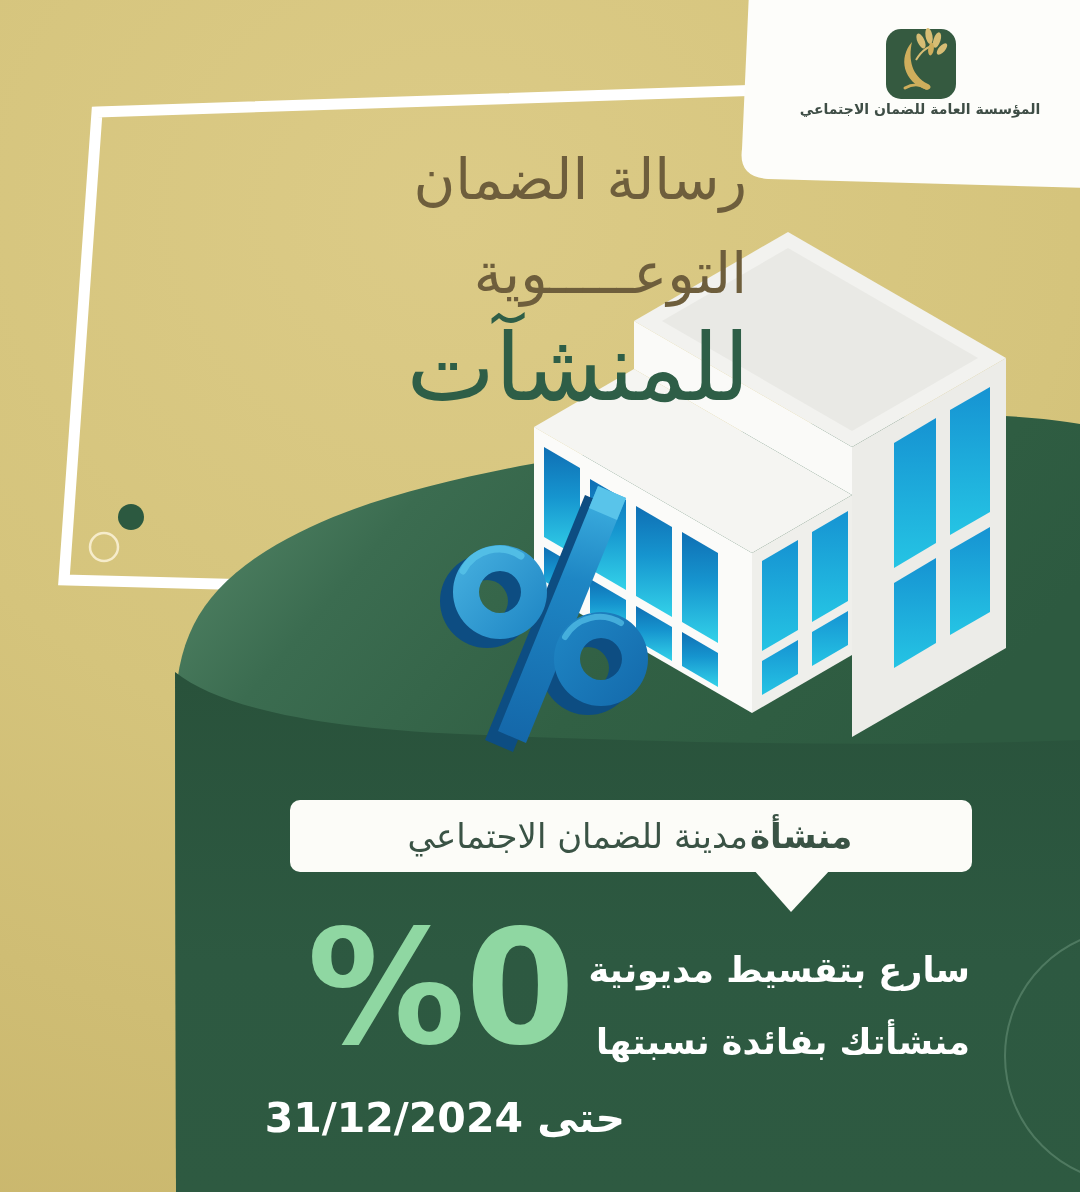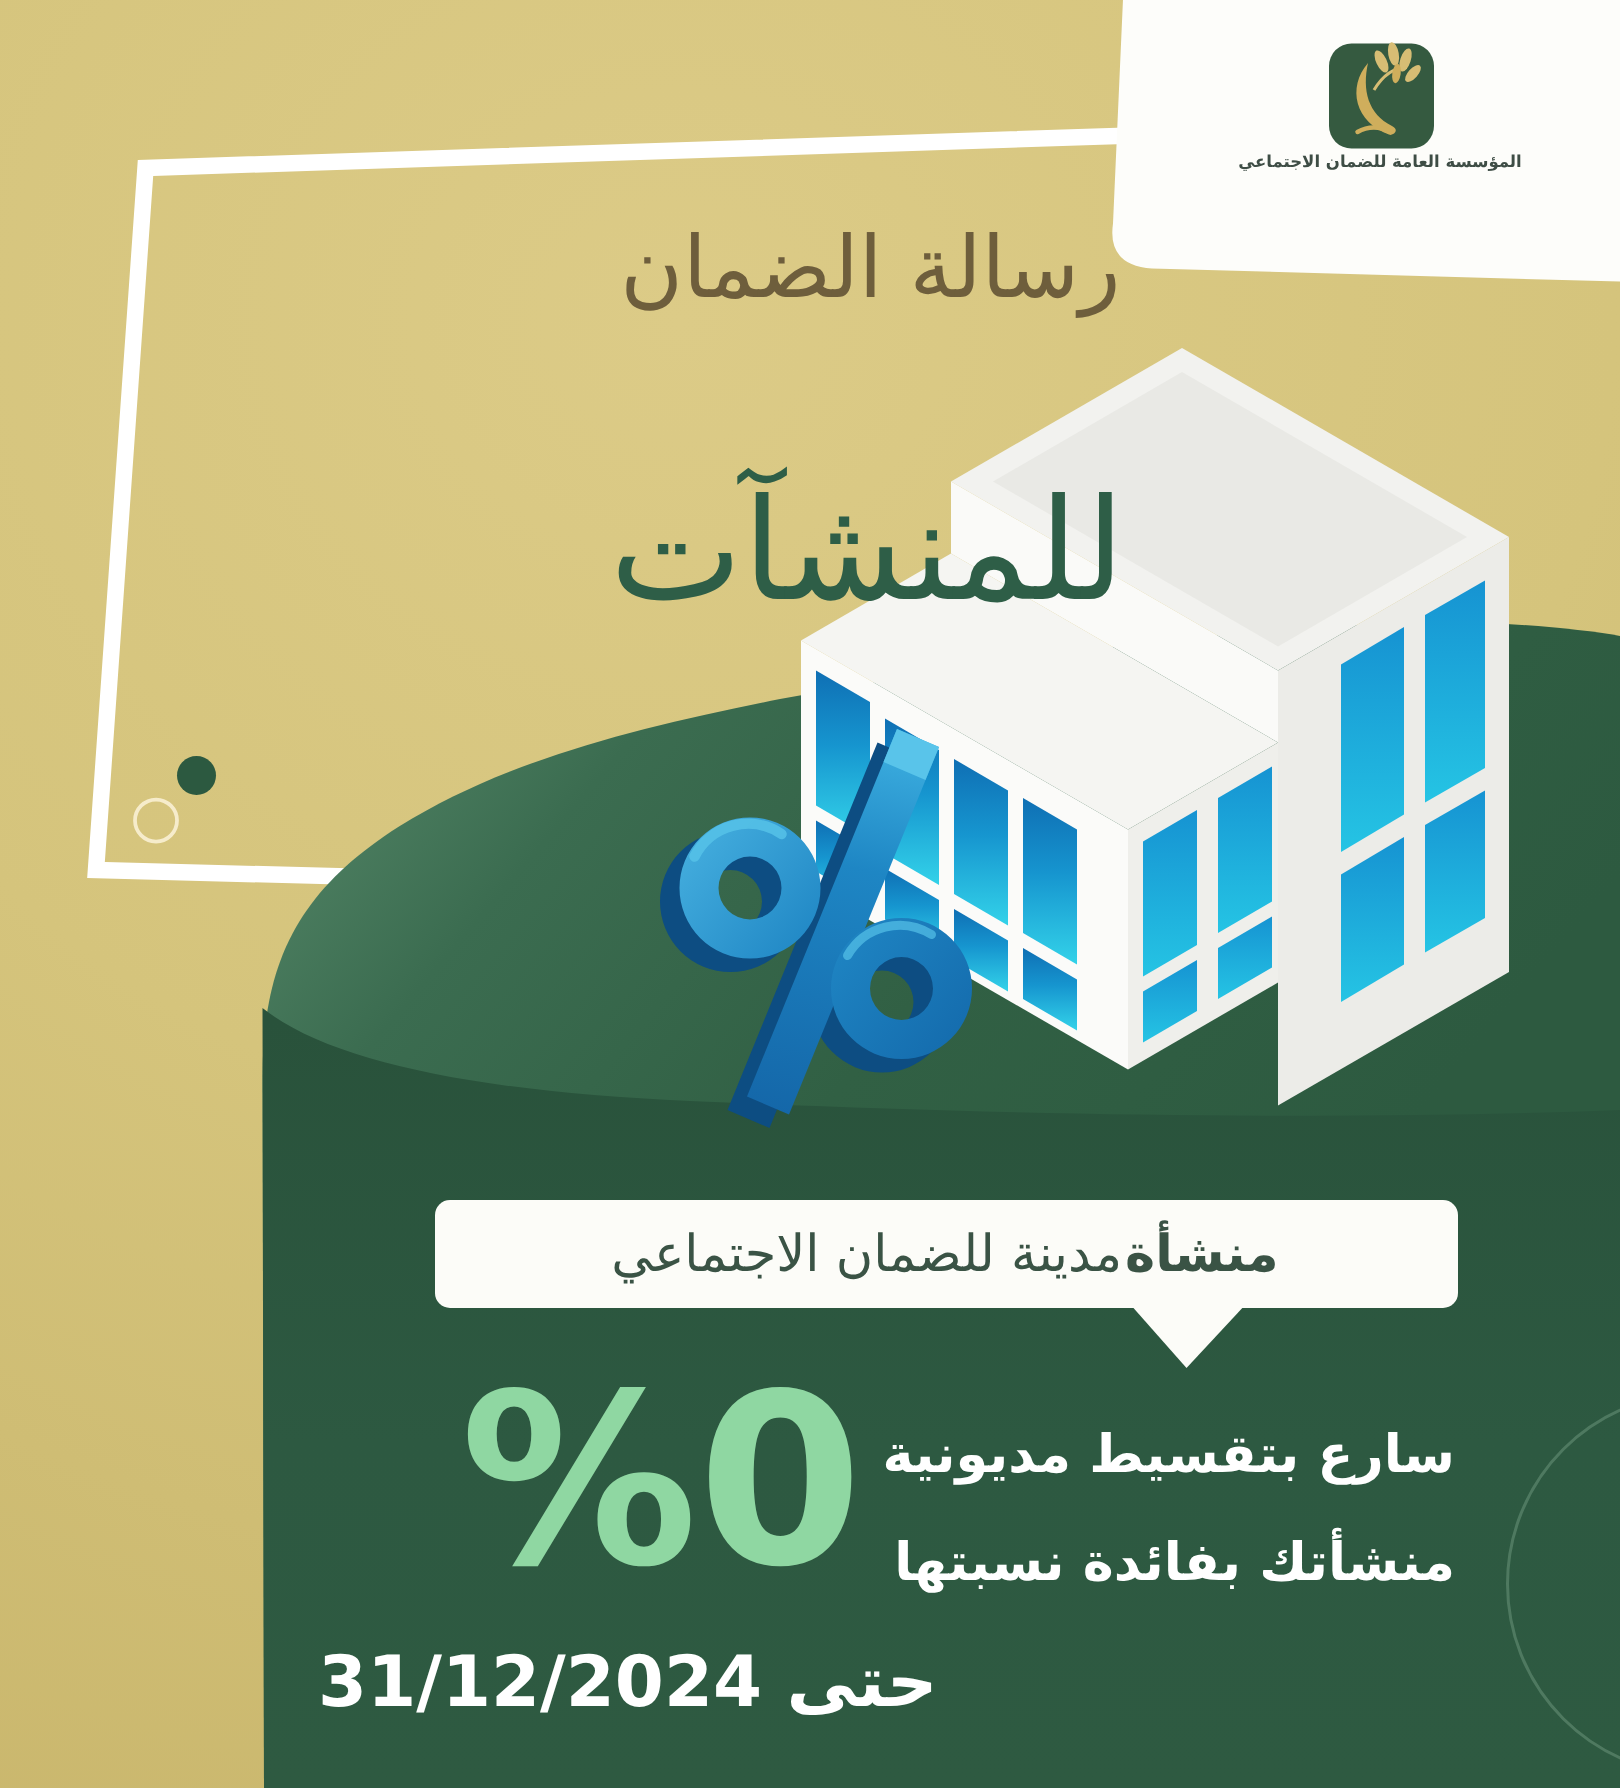--- a/index.html
+++ b/index.html
@@ -6,33 +6,33 @@
   body{width:1080px;height:1192px;overflow:hidden;font-family:"DejaVu Sans",sans-serif;}
   #poster{position:relative;width:1080px;height:1192px;
     background:radial-gradient(120% 95% at 42% 18%, #dccb87 0%, #d5c47c 48%, #c9b66c 100%);}
   #scene{position:absolute;left:0;top:0;width:1080px;height:1192px;}
   .txt{position:absolute;white-space:nowrap;}
   .title-line{right:333px;color:#6e5e3c;font-size:57px;font-weight:500;direction:rtl;}
   #title-line1{top:146px;}
   #title-line2{top:240px;}
   #title-line3{top:316px;right:330px;color:#2e5e47;font-size:94px;font-weight:400;line-height:1.1;}
   .org-line{left:785px;width:270px;text-align:center;color:#3e4d45;font-weight:700;}
-  #org-ar{top:101px;font-size:11px;direction:rtl;}
+  #org-ar{top:101px;font-size:14px;direction:rtl;}
   #org-en{top:125px;font-size:17.5px;letter-spacing:.3px;}
   #banner-text{left:300px;top:800px;width:662px;height:72px;display:flex;align-items:center;
     justify-content:center;direction:rtl;font-size:34px;color:#3a5345;font-weight:500;}
   #banner-text .hl{font-weight:800;margin:0 2px;}
   #percent-value{left:288px;top:906px;width:306px;text-align:center;color:#8fd7a2;
     font-size:158px;font-weight:700;line-height:1.05;}
   .offer-line{left:630px;width:340px;text-align:center;direction:rtl;color:#ffffff;
     font-size:35px;font-weight:700;}
   #offer-line1{top:950px;}
   #offer-line2{top:1022px;}
   #deadline{left:295px;top:1094px;width:330px;text-align:right;direction:rtl;
-    color:#ffffff;font-size:47px;font-weight:700;}
+    color:#ffffff;font-size:41px;font-weight:700;}
   #deadline .date{letter-spacing:1px;}
 </style>
 </head>
 <body>
 
 <div id="poster">
 
   <svg id="scene" viewBox="0 0 1080 1192">
     <defs>
       <linearGradient id="greenTop" gradientUnits="userSpaceOnUse" x1="150" y1="440" x2="760" y2="960">
@@ -144,20 +144,21 @@
       </g>
     </g>
 
     <g>
       <rect x="290" y="800" width="682" height="72" rx="10" fill="#fcfcf8"></rect>
       <polygon points="753,869 831,869 791,912" fill="#fcfcf8"></polygon>
     </g>
   </svg>
 
   <div class="txt title-line" id="title-line1">رسالة الضمان</div>
+  <div class="txt title-line" id="title-line2">التوعـــــوية</div>
   <div class="txt title-line" id="title-line3">للمنشآت</div>
 
   <div class="txt org-line" id="org-ar">المؤسسة العامة للضمان الاجتماعي</div>
 
   <div class="txt" id="banner-text">
       <span class="hl">منشأة</span>
       <span> مدينة للضمان الاجتماعي</span>
     </div>
 
   <div class="txt" id="percent-value">%0</div>

